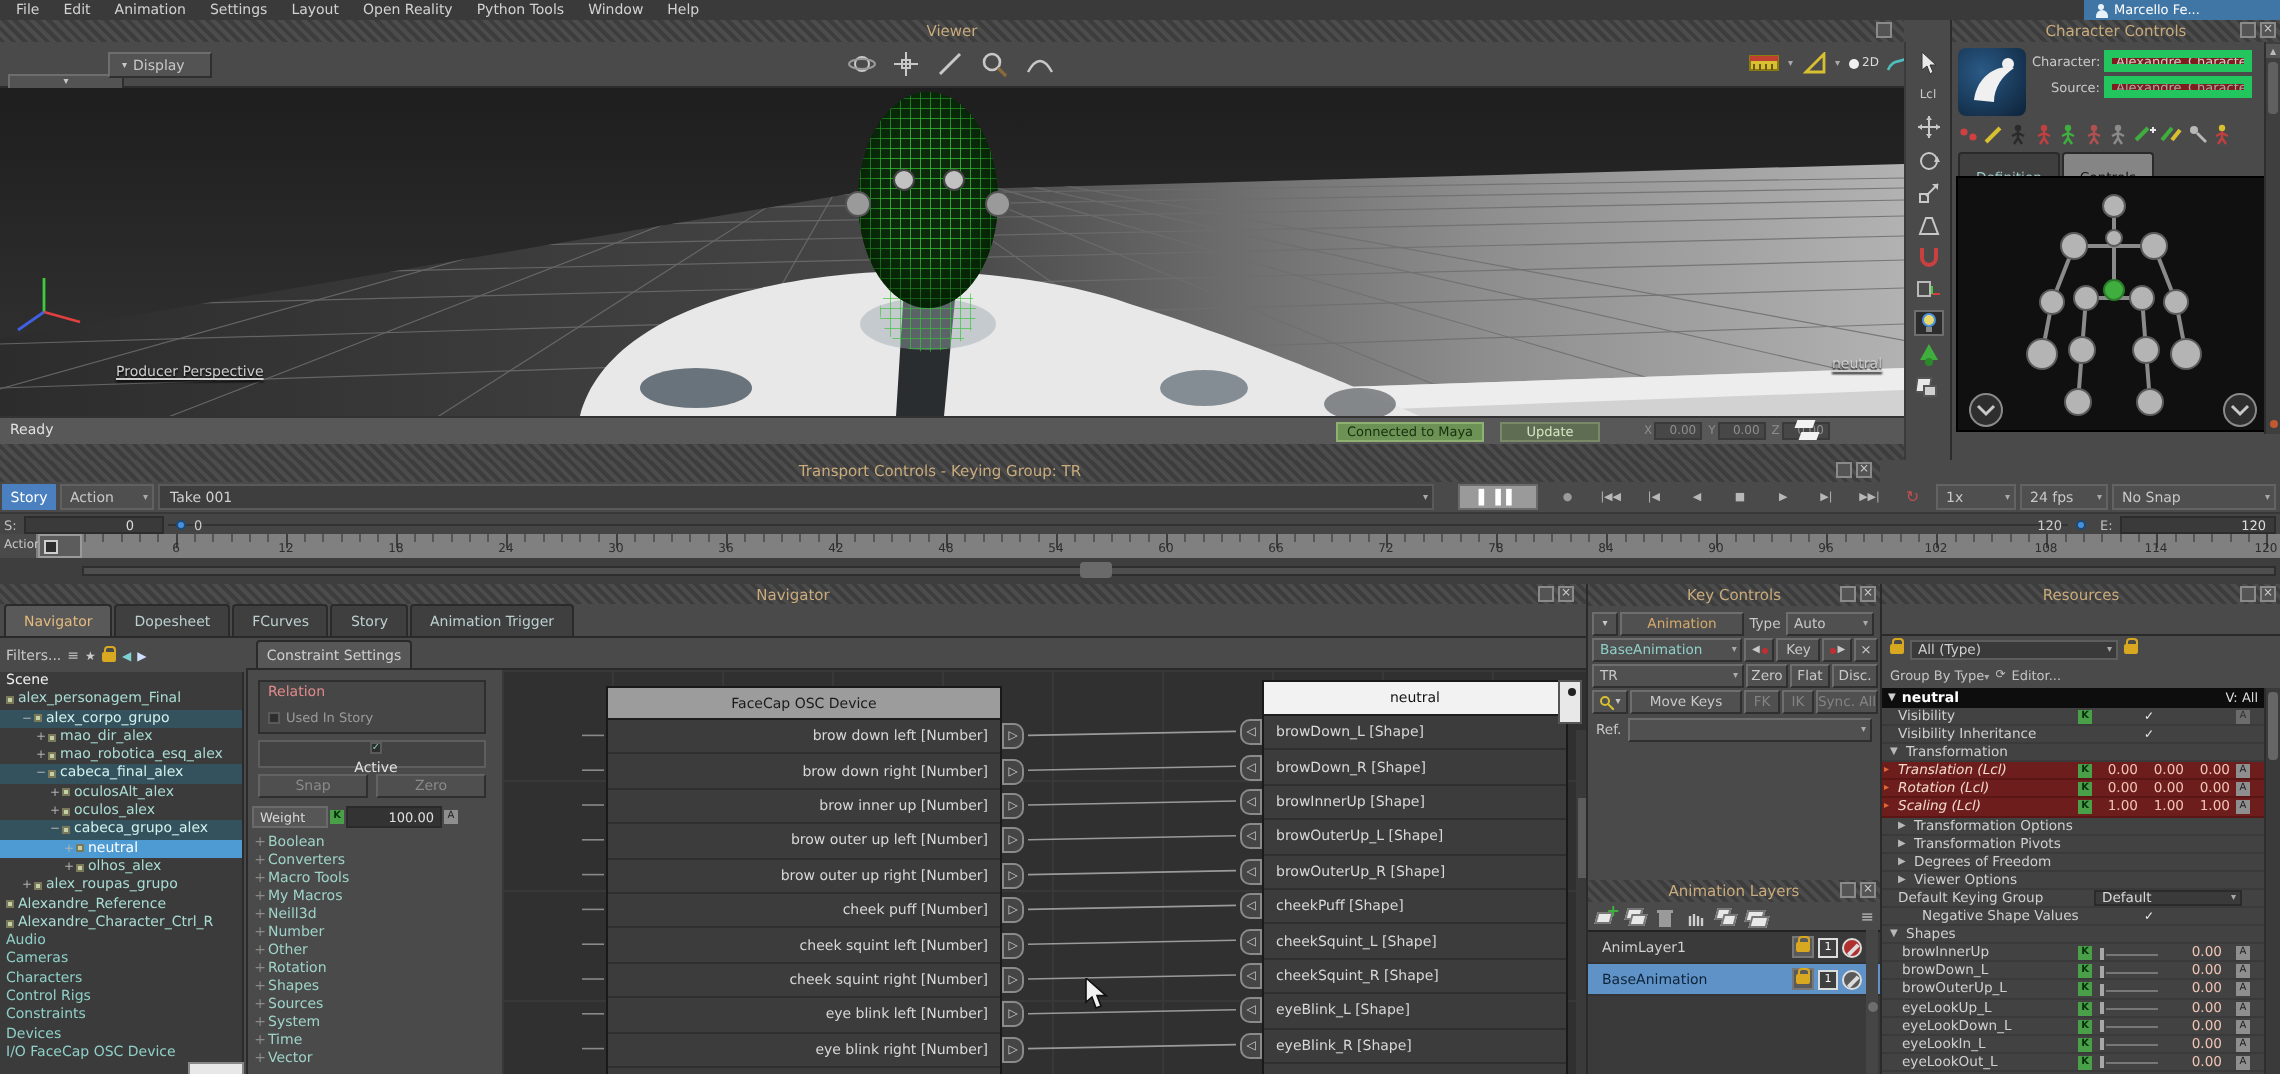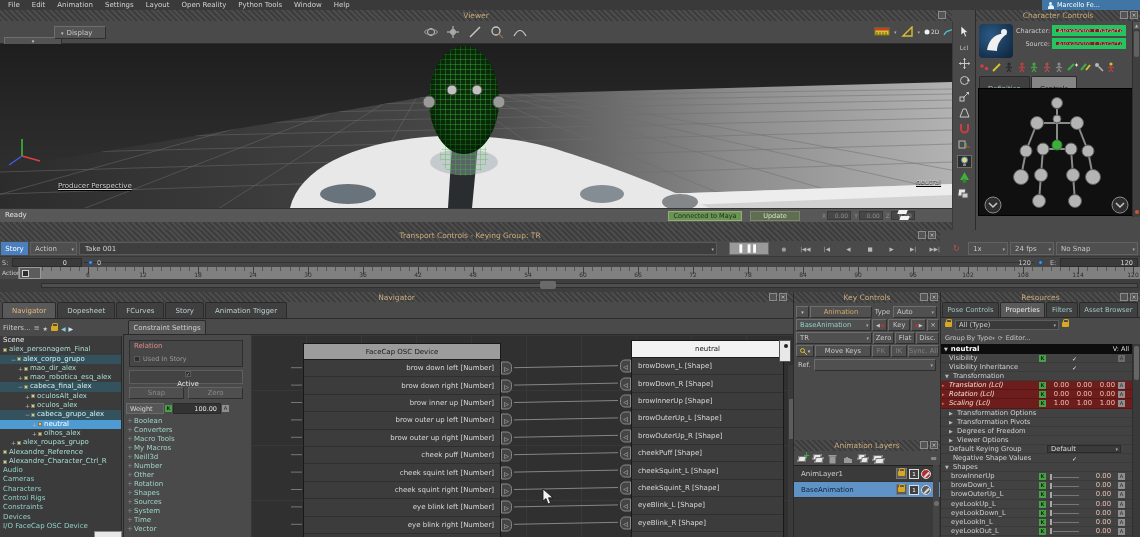--- a/index.html
+++ b/index.html
@@ -1163,26 +1163,20 @@
   </div>
 
   <div id="res-panel">
     <div id="res-header" class="titlebar dashes">
       <span>Resources</span>
       <span class="tb-icons">
         <span class="tb-box"></span>
         <span class="tb-box">×</span>
       </span>
     </div>
-    <div id="res-tabs">
-          <div class="rtab">Pose Controls</div>
-          <div class="rtab active">Properties</div>
-          <div class="rtab">Filters</div>
-          <div class="rtab">Asset Browser</div>
-        </div>
     <div id="res-filter">
       <span class="mlock"></span>
       <span class="fdd">
             <span>All (Type)</span>
             <span class="dd-arrow">▾</span>
           </span>
       <span class="mlock"></span>
     </div>
     <div id="res-group">
       <span><span>Group By Type</span><span style="font-size:5px;color:#aaa;">▾</span></span>
@@ -1253,21 +1247,21 @@
             <span class="pname" style="left: 16px;">Viewer Options</span>
           </div>
           <div class="prow">
             <span class="pname" style="left: 8px;">Default Keying Group</span>
             <span class="pdd">
               <span>Default</span>
               <span class="dd-arrow">▾</span>
             </span>
           </div>
           <div class="prow">
-            <span class="pname" style="left: 12px;">Negative Shape Values</span>
+            <span class="pname" style="left: 20px;">Negative Shape Values</span>
             <span class="pcheck" style="left: 131px;">✓</span>
           </div>
           <div class="prow">
             <span class="pmark" style="left: 4px; top: 0px;">▼</span>
             <span class="pname" style="left: 12px;">Shapes</span>
           </div>
           <div class="prow">
             <span class="pname" style="left: 10px;">browInnerUp</span>
             <span class="kbox pk" style="left: 98px;">K</span>
             <span class="phandle" style="left: 109px;"></span>

